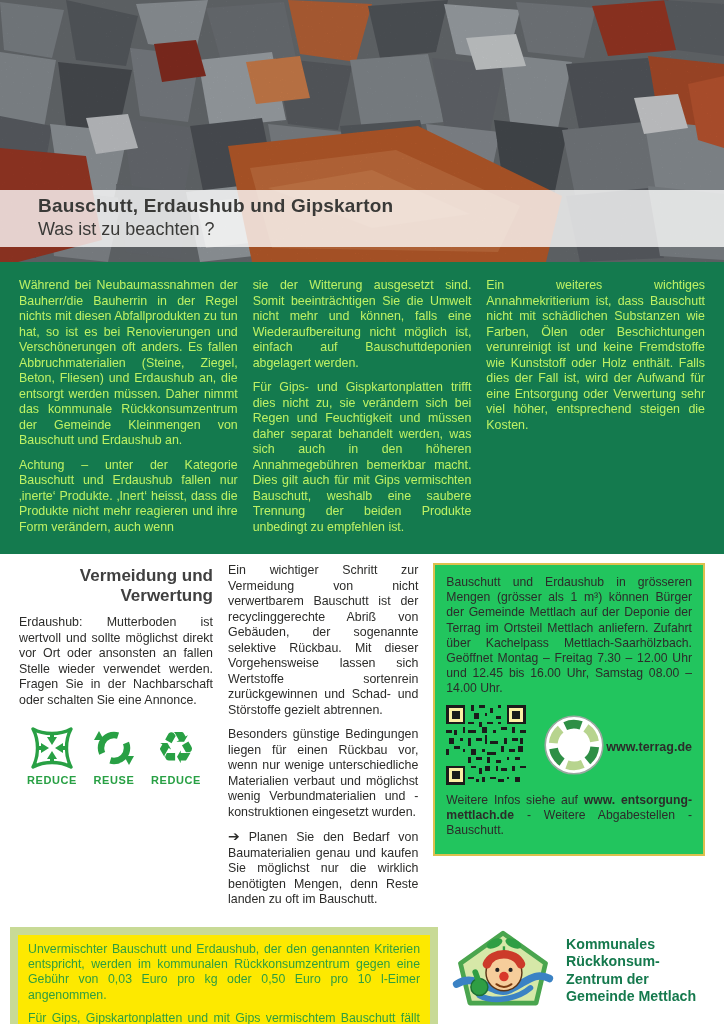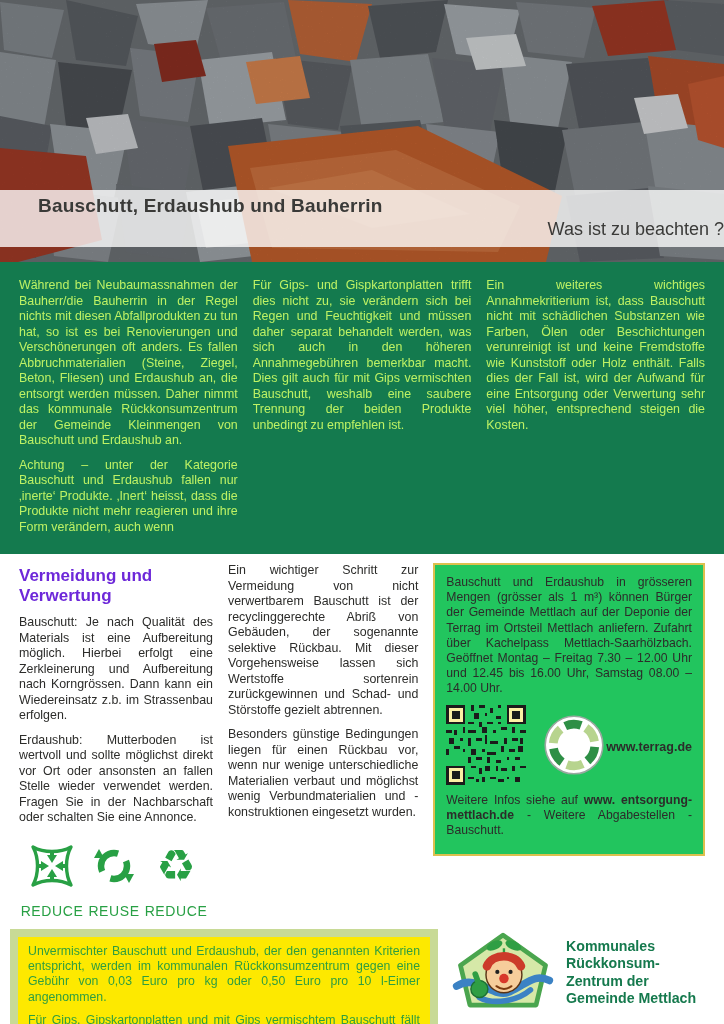--- a/index.html
+++ b/index.html
@@ -11,50 +11,50 @@
   }
   
   .hero { position:relative; width:724px; height:262px; overflow:hidden; }
   .hero svg.rubble { display:block; width:724px; height:262px; }
   .titlebar {
     position:absolute; left:0; top:190px; width:724px; height:57px;
     background:rgba(255,255,255,0.78);
     padding:5px 0 0 38px;
   }
   .titlebar h1 { font-size:19px; font-weight:bold; color:#3a3a38; letter-spacing:0.2px; }
-  .titlebar h2 { font-size:18px; font-weight:normal; color:#3a3a38; margin-top:2px;text-align:right; }
+  .titlebar h2 { font-size:18px; font-weight:normal; color:#3a3a38; margin-top:2px; }
 
   
   .green-panel {
     background:#147a4e; color:#bef264;
     padding:16px 19px 10px 19px;
     display:flex; gap:15px;
     min-height:283px;
   }
   .green-panel .col { flex:1; }
   .green-panel p {
     font-size:12.4px; line-height:15.5px; text-align:justify;
     hyphens:auto; -webkit-hyphens:auto; margin-bottom:9px;
   }
 
   
   .white-section { display:flex; gap:15px; padding:9px 19px 0 19px; }
   .white-section .col { flex:1; }
-  .white-section h3 { font-size:17px; font-weight:bold; color:#6d28d9; margin:3px 0 9px 0; }
+  .white-section h3 { font-size:17px; font-weight:bold; color:#404040; margin:3px 0 9px 0;text-align:right; }
   .white-section p {
     font-size:12.4px; line-height:15.5px; text-align:justify;
     hyphens:auto; -webkit-hyphens:auto; margin-bottom:9px; color:#2c2c2a;
   }
   .arrow-glyph { font-weight:bold; font-size:14px; }
 
   .rrr-row { display:flex; justify-content:space-between; padding:8px 6px 0 2px; }
   .rrr { display:flex; flex-direction:column; align-items:center; width:62px; }
   .rrr .glyph { height:46px; display:flex; align-items:center; justify-content:center; }
   .rrr .recycle-uni { font-size:44px; line-height:44px; color:#28a044; font-family:"DejaVu Sans",sans-serif; }
-  .rrr .lbl { font-size:14px; font-weight:normal; color:#28a044; letter-spacing:0.6px; margin-top:14px; }
+  .rrr .lbl { font-size:11px; font-weight:bold; color:#28a044; letter-spacing:0.6px; margin-top:3px; }
 
   .info-box {
     background:#22c55e; border:2px solid #dcc04e;
     padding:10px 11px 8px 11px;
   }
   .info-box p { font-size:12.2px; line-height:15.2px; margin-bottom:8px; }
   .qr-row { display:flex; align-items:center; gap:16px; margin:6px 0 8px 0; }
   .terrag { display:flex; flex-direction:row; align-items:center; flex:1; }
   .terrag .url { font-size:12.5px; font-weight:bold; color:#2c2c2a; margin-top:5px; }
 
@@ -132,42 +132,42 @@
     <polygon points="634,98 678,94 688,128 644,134" fill="#dadcde"></polygon>
     <polygon points="196,202 248,198 258,242 206,248" fill="#c5c8cb"></polygon>
     <polygon points="418,196 462,192 470,228 426,234" fill="#cdd0d3"></polygon>
     <polygon points="0,148 86,156 102,240 18,262 0,262" fill="#a33b27"></polygon>
     <polygon points="228,146 418,126 562,196 546,262 252,262" fill="#c3602d"></polygon>
     <polygon points="250,168 396,150 520,206 498,252 272,248" fill="#d07440"></polygon>
     <polygon points="268,188 372,170 470,214 372,228" fill="#dd8a55" opacity="0.65"></polygon>
     <rect width="724" height="262" filter="url(#grain)" opacity="0.16"></rect>
   </svg>
   <div class="titlebar">
-    <h1>Bauschutt, Erdaushub und Bauherrin</h1>
+    <h1>Bauschutt, Erdaushub und Gipskarton</h1>
     <h2>Was ist zu beachten ?</h2>
   </div>
 </div>
 
 <div class="green-panel">
   <div class="col">
     <p>Während bei Neubaumassnahmen der Bauherr/die Bauherrin in der Regel nichts mit diesen Abfallprodukten zu tun hat, so ist es bei Renovierungen und Verschönerungen oft anders. Es fallen Abbruchmaterialien (Steine, Ziegel, Beton, Fliesen) und Erdaushub an, die entsorgt werden müssen. Daher nimmt das kommunale Rückkonsumzentrum der Gemeinde Kleinmengen von Bauschutt und Erdaushub an.</p>
     <p>Achtung – unter der Kategorie Bauschutt und Erdaushub fallen nur ‚inerte‘ Produkte. ‚Inert‘ heisst, dass die Produkte nicht mehr reagieren und ihre Form verändern, auch wenn</p>
   </div>
   <div class="col">
+    <p>sie der Witterung ausgesetzt sind. Somit beeinträchtigen Sie die Umwelt nicht mehr und können, falls eine Wiederaufbereitung nicht möglich ist, einfach auf Bauschuttdeponien abgelagert werden.</p>
     <p>Für Gips- und Gispkartonplatten trifft dies nicht zu, sie verändern sich bei Regen und Feuchtigkeit und müssen daher separat behandelt werden, was sich auch in den höheren Annahmegebühren bemerkbar macht. Dies gilt auch für mit Gips vermischten Bauschutt, weshalb eine saubere Trennung der beiden Produkte unbedingt zu empfehlen ist.</p>
   </div>
   <div class="col">
     <p>Ein weiteres wichtiges Annahmekritierium ist, dass Bauschutt nicht mit schädlichen Substanzen wie Farben, Ölen oder Beschichtungen verunreinigt ist und keine Fremdstoffe wie Kunststoff oder Holz enthält. Falls dies der Fall ist, wird der Aufwand für eine Entsorgung oder Verwertung sehr viel höher, entsprechend steigen die Kosten.</p>
   </div>
 </div>
 
 <div class="white-section">
   <div class="col">
     <h3>Vermeidung und Verwertung</h3>
-    <p>Bauschutt: Je nach Qualität des Materials ist eine Aufbereitung möglich. Hierbei erfolgt eine Zerkleinerung und Aufbereitung nach Korngrössen. Dann kann ein Wiedereinsatz z.b. im Strassenbau erfolgen.</p>
     <p>Erdaushub: Mutterboden ist wertvoll und sollte möglichst direkt vor Ort oder ansonsten an fallen Stelle wieder verwendet werden. Fragen Sie in der Nachbarschaft oder schalten Sie eine Annonce.</p>
     <div class="rrr-row">
       <div class="rrr">
         <div class="glyph">
           <svg width="44" height="44" viewBox="-22 -22 44 44" aria-hidden="true">
             <path d="M -19,-19 C -8,-13 8,-13 19,-19 C 13,-8 13,8 19,19 C 8,13 -8,13 -19,19 C -13,8 -13,-8 -19,-19 Z" fill="none" stroke="#28a044" stroke-width="3.4" stroke-linejoin="round"></path>
             <g fill="#28a044">
               <path d="M0,-3 L5,-11 L2,-11 L2,-16 L-2,-16 L-2,-11 L-5,-11 Z"></path>
               <path d="M0,-3 L5,-11 L2,-11 L2,-16 L-2,-16 L-2,-11 L-5,-11 Z" transform="rotate(90)"></path>
               <path d="M0,-3 L5,-11 L2,-11 L2,-16 L-2,-16 L-2,-11 L-5,-11 Z" transform="rotate(180)"></path>
@@ -192,20 +192,21 @@
           <span class="recycle-uni">♻</span>
         </div>
         <div class="lbl">REDUCE</div>
       </div>
     </div>
   </div>
 
   <div class="col">
     <p>Ein wichtiger Schritt zur Vermeidung von nicht verwertbarem Bauschutt ist der recyclinggerechte Abriß von Gebäuden, der sogenannte selektive Rückbau. Mit dieser Vorgehensweise lassen sich Wertstoffe sortenrein zurückgewinnen und Schad- und Störstoffe gezielt abtrennen.</p>
     <p>Besonders günstige Bedingungen liegen für einen Rückbau vor, wenn nur wenige unterschiedliche Materialien verbaut und möglichst wenig Verbundmaterialien und -konstruktionen eingesetzt wurden.</p>
+    <p><span class="arrow-glyph">➔</span> <span>Planen Sie den Bedarf von Baumaterialien genau und kaufen Sie möglichst nur die wirklich benötigten Mengen, denn Reste landen zu oft im Bauschutt.</span></p>
   </div>
 
   <div class="col">
     <div class="info-box">
       <p>Bauschutt und Erdaushub in grösseren Mengen (grösser als 1 m³) können Bürger der Gemeinde Mettlach auf der Deponie der Terrag im Ortsteil Mettlach anliefern. Zufahrt über Kachelpass Mettlach-Saarhölzbach. Geöffnet Montag – Freitag 7.30 – 12.00 Uhr und 12.45 bis 16.00 Uhr, Samstag 08.00 – 14.00 Uhr.</p>
       <div class="qr-row">
         <svg width="80" height="80" viewBox="0 0 29 29" aria-hidden="true" shape-rendering="crispEdges">
           <g fill="#1b1b1b">
             <rect x="0" y="0" width="7" height="7"></rect>
               <rect x="22" y="0" width="7" height="7"></rect>

